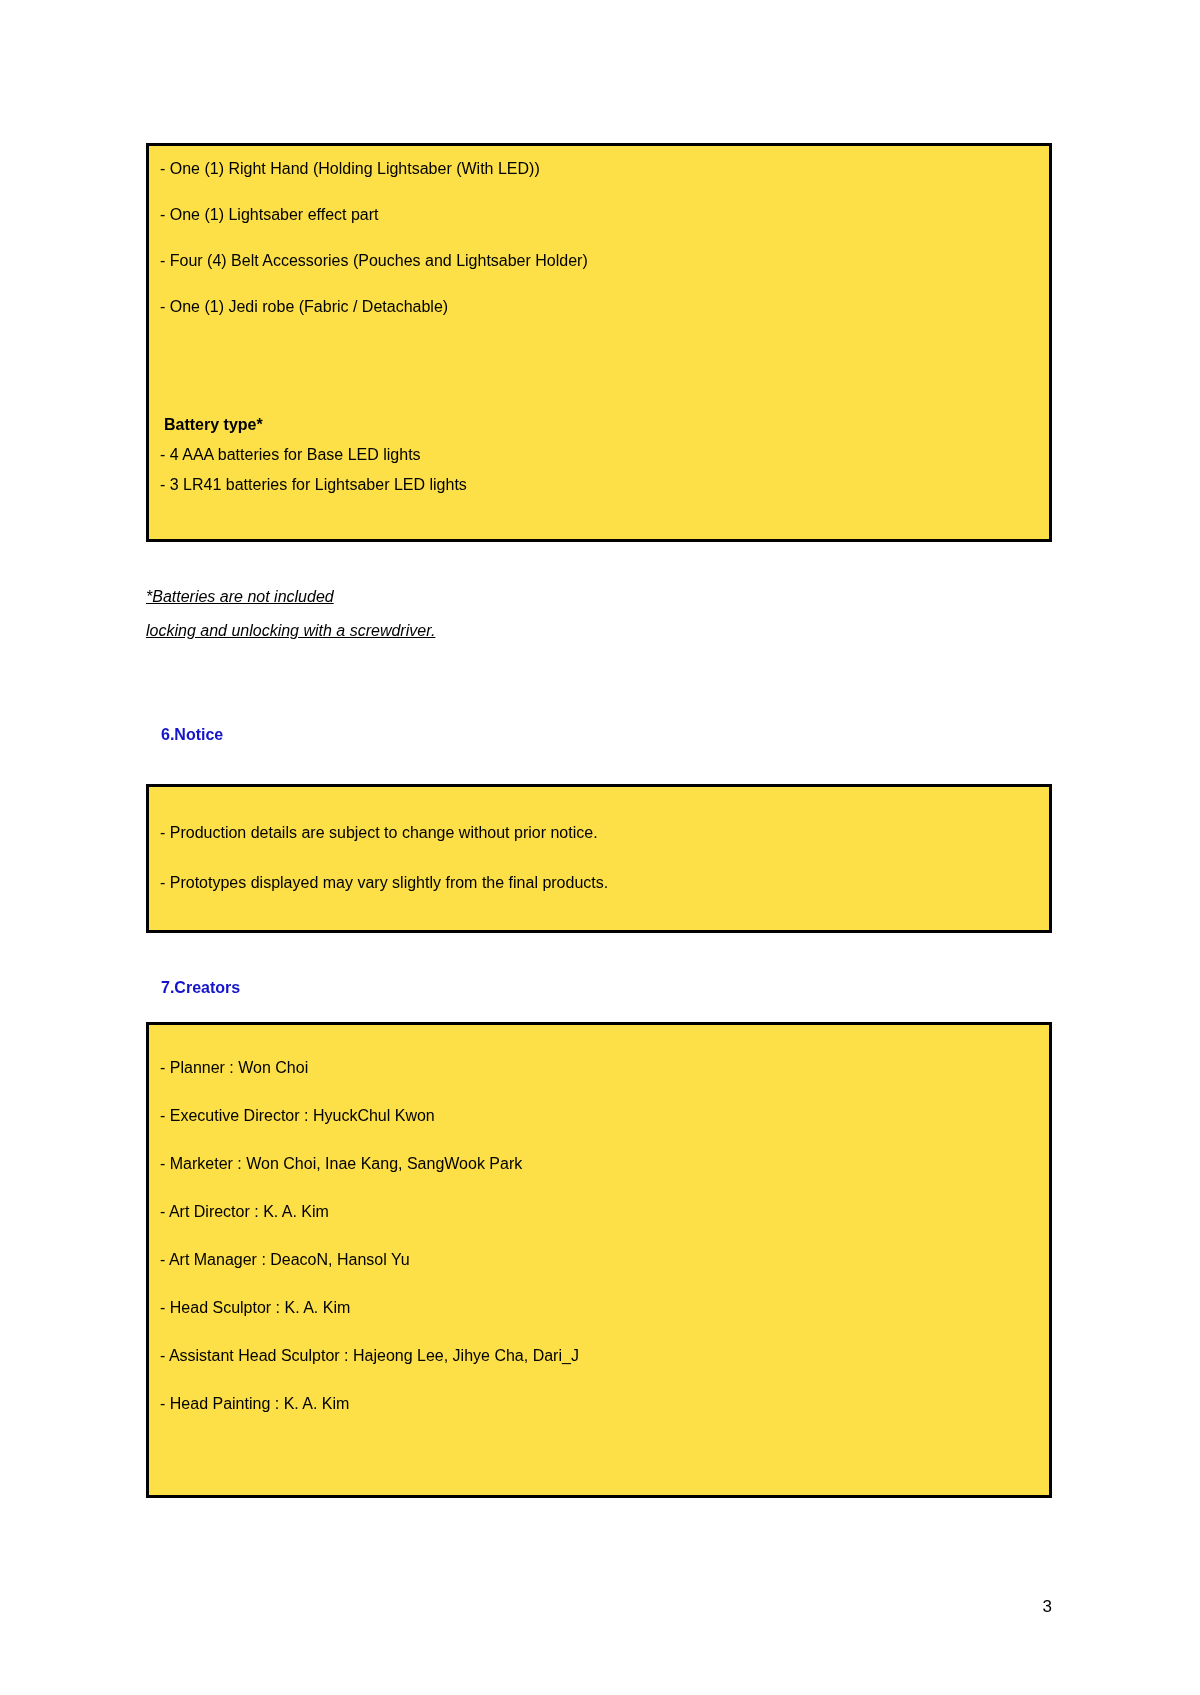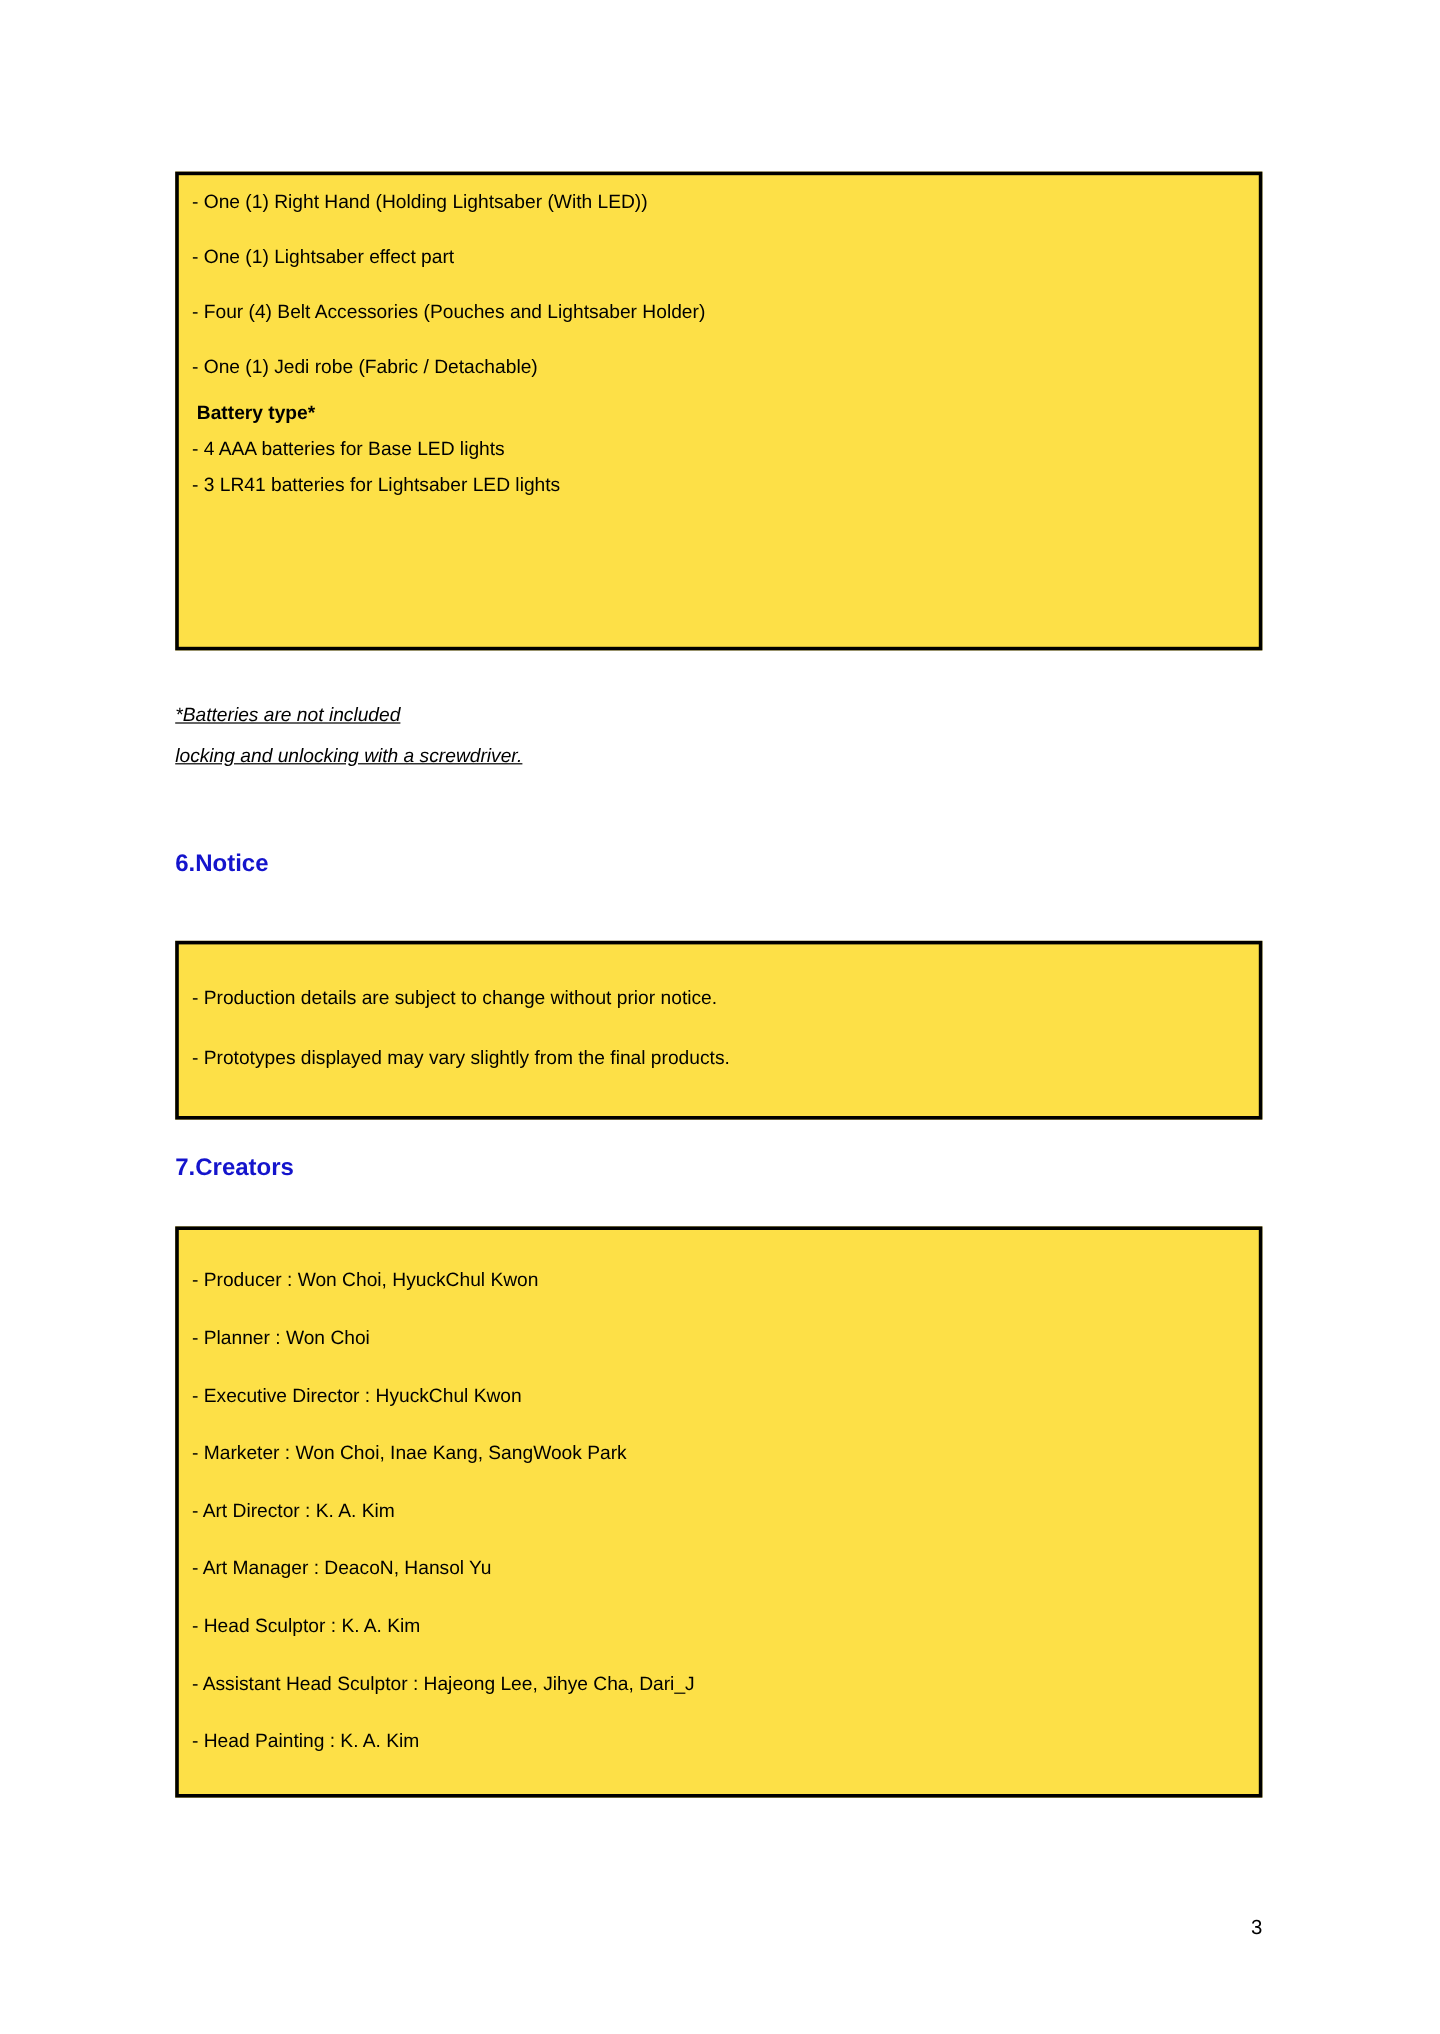--- a/index.html
+++ b/index.html
@@ -41,21 +41,21 @@
     color:var(--text-black);
     white-space:nowrap;
   }
   
   .box-accessories{
     top:143px;
     height:399px;
     padding:0 11px;
   }
   .box-accessories .item{ line-height:46px; }
-  .battery-section{ }
+  .battery-section{ margin-top:80px; }
   .battery-title{
     margin:0;
     font-size:16px;
     font-weight:bold;
     line-height:30px;
     padding-left:4px;
     white-space:nowrap;
   }
   .battery-item{
     margin:0;
@@ -75,22 +75,22 @@
     font-size:16px;
     font-style:italic;
     line-height:34px;
     white-space:nowrap;
   }
   .note-line span{ text-decoration:underline; }
   
   .heading{
     position:absolute;
     left:0;
-    margin:0;
-    font-size:20px;
+    margin:15px;
+    font-size:16px;
     font-weight:bold;
     line-height:24px;
     color:var(--heading-blue);
     white-space:nowrap;
   }
   .heading-notice{ top:708px; }
   .heading-creators{ top:961px; }
   
   .box-notice{
     top:784px;
@@ -141,21 +141,20 @@
     </div>
 
     <h2 class="heading heading-notice">6.Notice</h2>
     <section class="box box-notice">
       <p class="item">- Production details are subject to change without prior notice.</p>
       <p class="item">- Prototypes displayed may vary slightly from the final products.</p>
     </section>
 
     <h2 class="heading heading-creators">7.Creators</h2>
     <section class="box box-creators">
-      <p class="item">- Producer : Won Choi, HyuckChul Kwon</p>
       <p class="item">- Planner : Won Choi</p>
       <p class="item">- Executive Director : HyuckChul Kwon</p>
       <p class="item">- Marketer : Won Choi, Inae Kang, SangWook Park</p>
       <p class="item">- Art Director : K. A. Kim</p>
       <p class="item">- Art Manager : DeacoN, Hansol Yu</p>
       <p class="item">- Head Sculptor : K. A. Kim</p>
       <p class="item">- Assistant Head Sculptor : Hajeong Lee, Jihye Cha, Dari_J</p>
       <p class="item">- Head Painting : K. A. Kim</p>
     </section>
 

